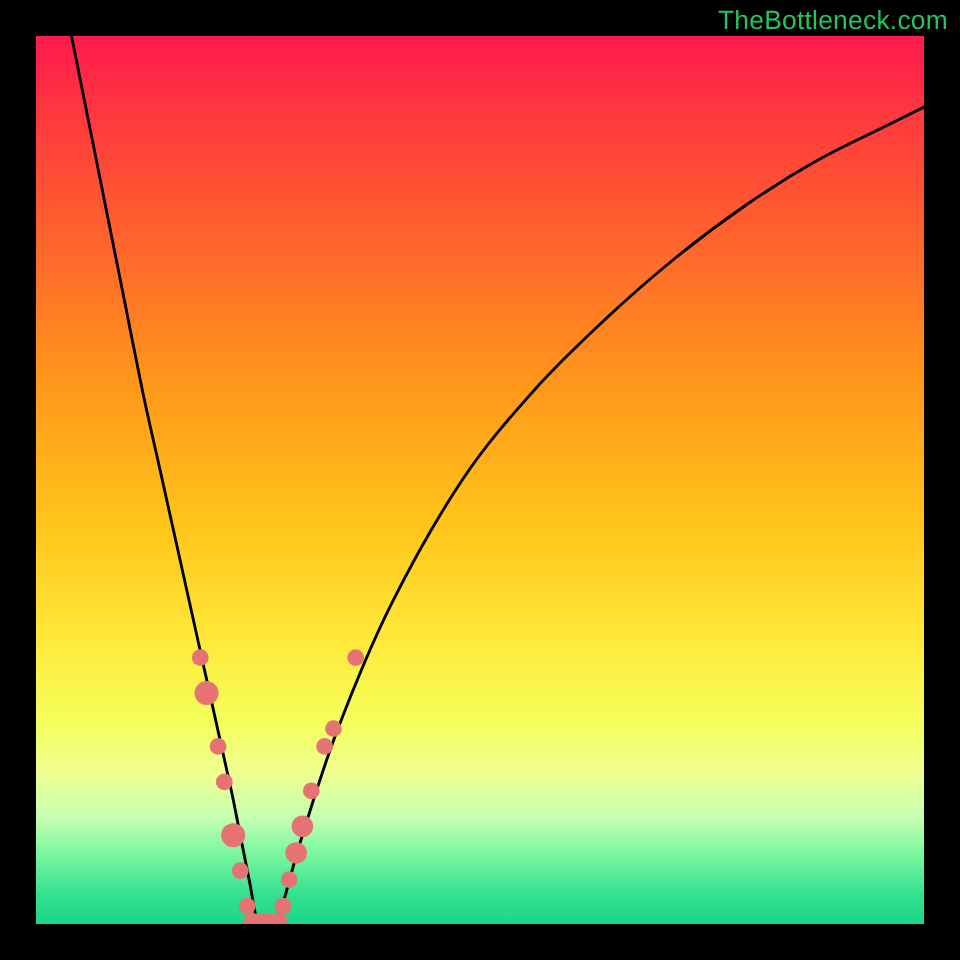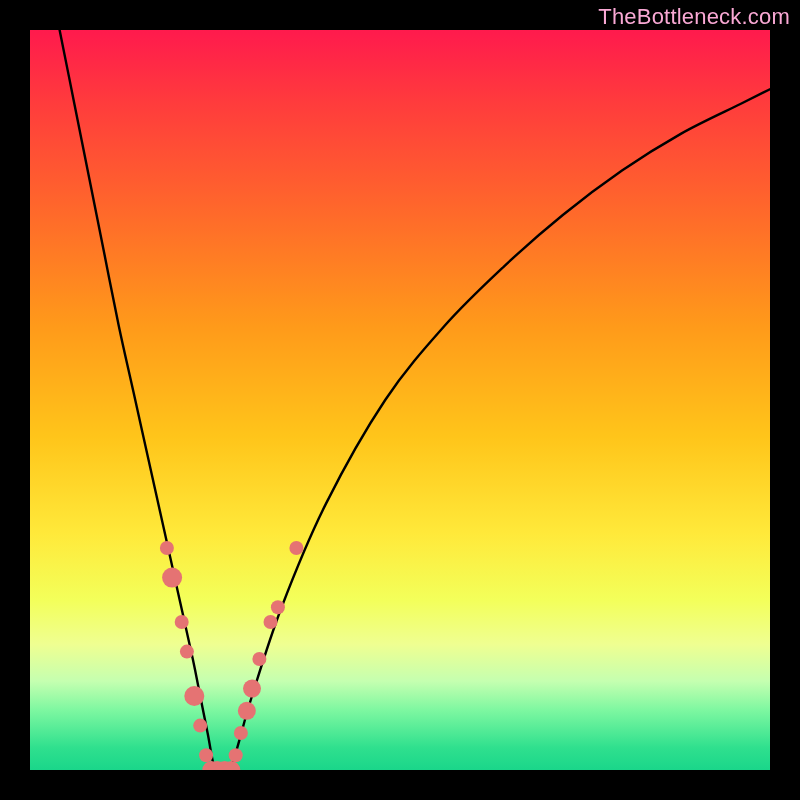--- a/index.html
+++ b/index.html
@@ -37,21 +37,21 @@
       #c5ffb0 88%,
       #7cf7a0 92%,
       #2fe08e 97%,
       #1ad68a 100%
     );
   }
   .watermark {
     position: absolute;
     top: 4px;
     right: 10px;
-    color: #f9a8d4;
+    color: #22c55e;
     font-size: 22px;
     letter-spacing: 0.2px;
     font-weight: 500;
     user-select: none;
   }
   svg.curve {
     position: absolute;
     top: 0;
     left: 0;
     width: 740px;

